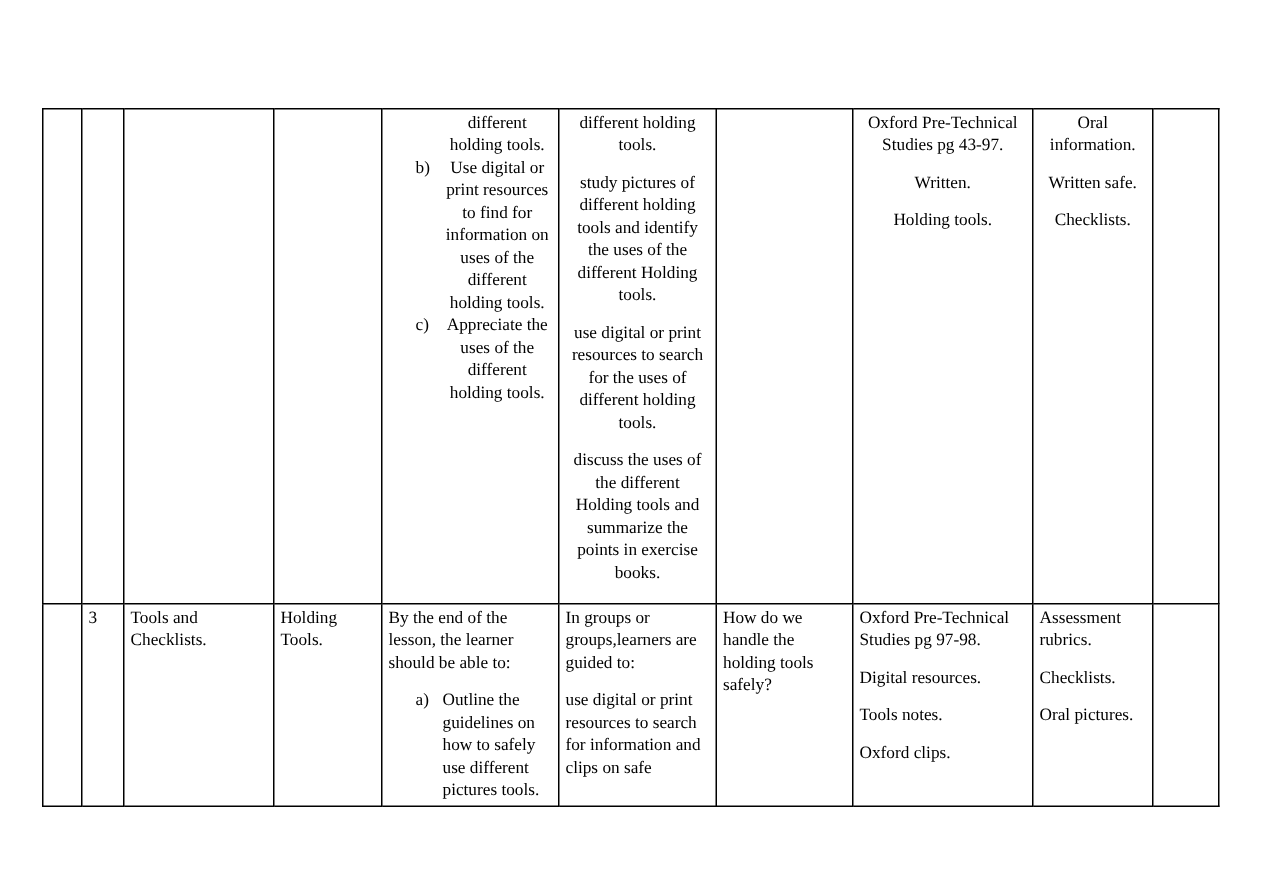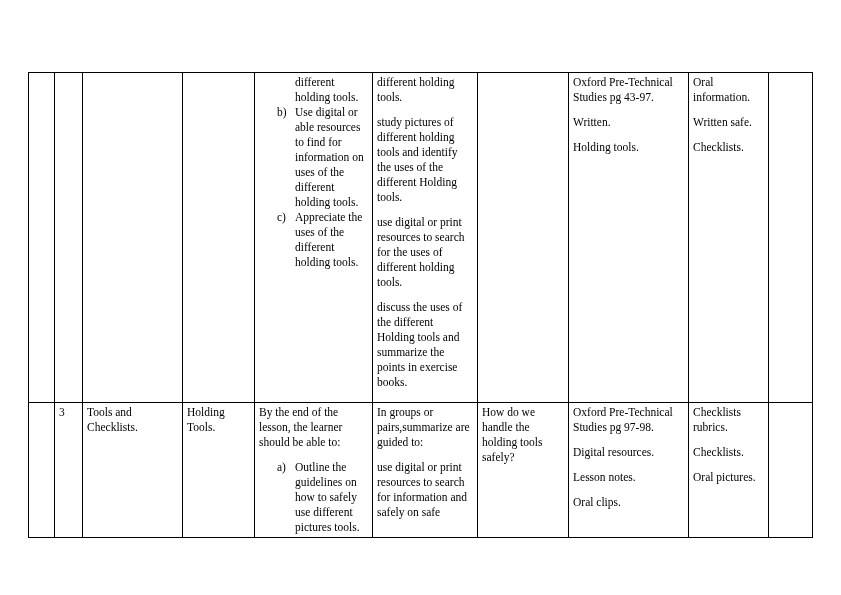--- a/index.html
+++ b/index.html
@@ -24,21 +24,21 @@
     font-size: 11.5px;
     line-height: 15px;
   }
   table.doc td {
     border: 1px solid #000000;
     vertical-align: top;
     padding: 2px 4px;
     overflow: hidden;
     word-wrap: break-word;
   }
-  tr.r1 { height: 315px; }
+  tr.r1 { height: 315px; text-align: center; }
   tr.r2 { height: 126px; }
   .para { margin: 0 0 10px 0; }
   .li { position: relative; padding-left: 36px; margin: 0; }
   .li .marker { position: absolute; left: 18px; top: 0; }
 </style>
 </head>
 <body>
 
 <div class="page">
   <table class="doc">
@@ -59,21 +59,21 @@
         <td></td>
         <td></td>
         <td></td>
         <td></td>
         <td>
           <div class="li">
             <span>different holding tools.</span>
           </div>
           <div class="li">
             <span class="marker">b)</span>
-            <span>Use digital or able resources to find for information on uses of the different holding tools.</span>
+            <span>Use digital or print resources to find for information on uses of the different holding tools.</span>
           </div>
           <div class="li">
             <span class="marker">c)</span>
             <span>Appreciate the uses of the different holding tools.</span>
           </div>
         </td>
         <td>
           <div class="para">different holding tools.</div>
           <div class="para">study pictures of different holding tools and identify the uses of the different Holding tools.</div>
           <div class="para">use digital or print resources to search for the uses of different holding tools.</div>
@@ -105,34 +105,34 @@
           <div>Holding Tools.</div>
         </td>
         <td>
           <div class="para">By the end of the lesson, the learner should be able to:</div>
           <div class="li">
             <span class="marker">a)</span>
             <span>Outline the guidelines on how to safely use different pictures tools.</span>
           </div>
         </td>
         <td>
-          <div class="para">In groups or pairs,summarize are guided to:</div>
-          <div class="para">use digital or print resources to search for information and safely on safe</div>
+          <div class="para">In groups or groups,learners are guided to:</div>
+          <div class="para">use digital or print resources to search for information and clips on safe</div>
         </td>
         <td>
           <div class="para">How do we handle the holding tools safely?</div>
         </td>
         <td>
           <div class="para">Oxford Pre-Technical Studies pg 97-98.</div>
           <div class="para">Digital resources.</div>
-          <div class="para">Lesson notes.</div>
-          <div class="para">Oral clips.</div>
+          <div class="para">Tools notes.</div>
+          <div class="para">Oxford clips.</div>
         </td>
         <td>
-          <div class="para">Checklists rubrics.</div>
+          <div class="para">Assessment rubrics.</div>
           <div class="para">Checklists.</div>
           <div class="para">Oral pictures.</div>
         </td>
         <td></td>
       </tr>
     </tbody>
   </table>
 </div>
 
 </body></html>

